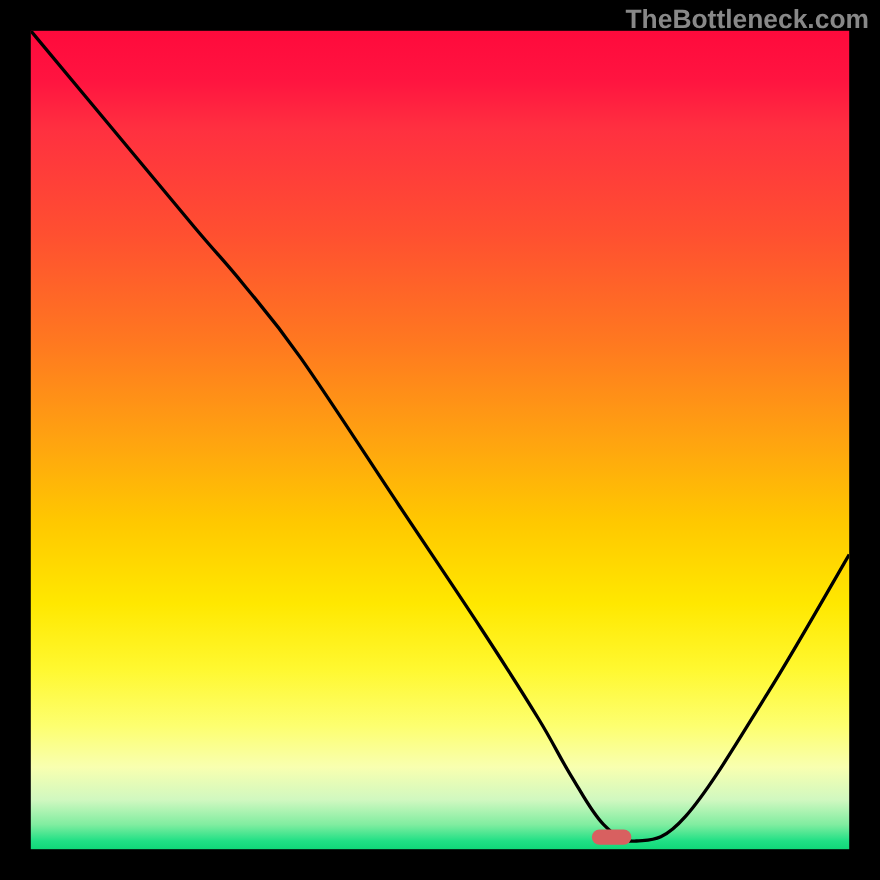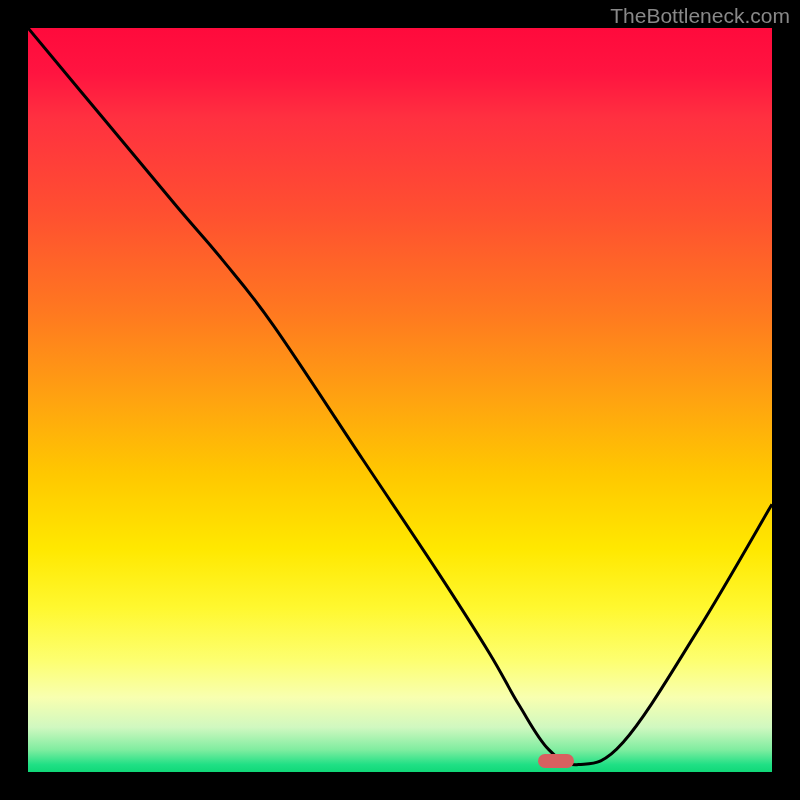--- a/index.html
+++ b/index.html
@@ -12,22 +12,22 @@
       height: 800px;
       background: #000;
       position: relative;
       font-family: Arial, sans-serif;
     }
     .watermark {
       position: absolute;
       top: 4px;
       right: 10px;
       color: #888;
-      font-size: 21px;
-      font-weight: normal;
+      font-size: 24px;
+      font-weight: bold;
       z-index: 100;
     }
     .plot-area {
       position: absolute;
       top: 28px;
       left: 28px;
       width: 744px;
       height: 744px;
       background: linear-gradient(to bottom,
         #ff0a3c 0%,

